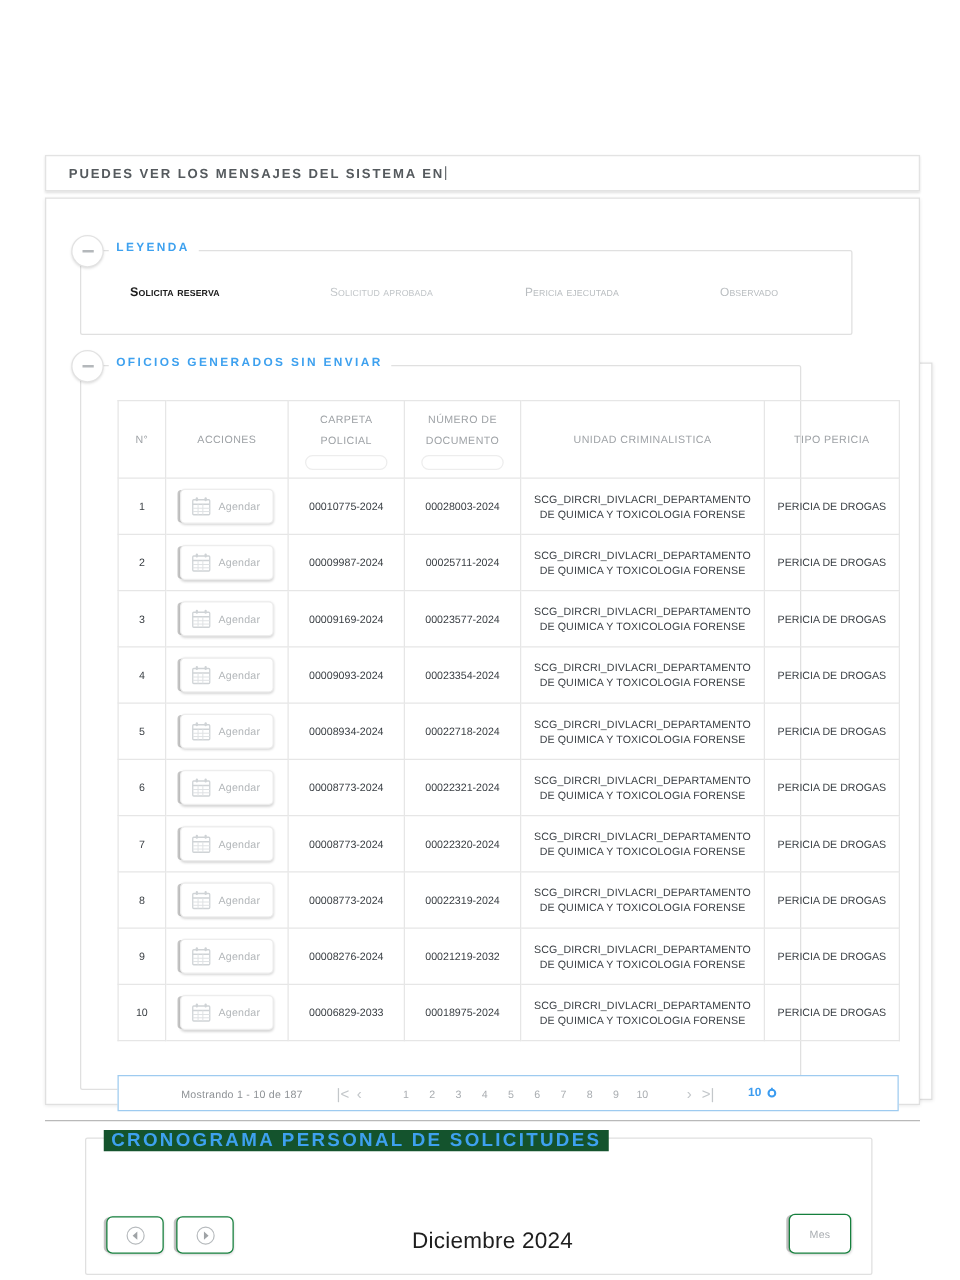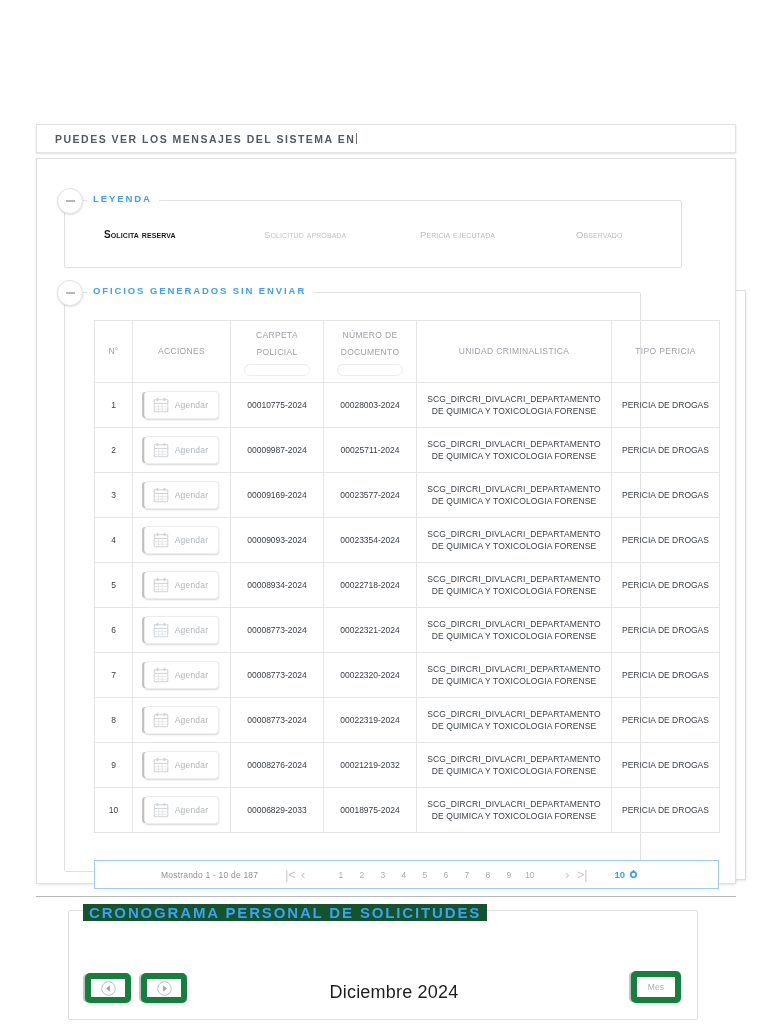--- a/index.html
+++ b/index.html
@@ -218,21 +218,21 @@
     width: 625px;
     height: 29px;
     border: 1px solid #9ecbf0;
     background: #ffffff;
     display: flex;
     align-items: center;
     font-size: 8.5px;
   }
   .pg-showing {
     color: #8d9195;
-    margin-left: 66px;
+    margin-left: 50px;
     letter-spacing: .2px;
     white-space: nowrap;
   }
   .pg-nav {
     color: #c3c7ca;
     font-size: 12px;
     padding: 0 3px;
     cursor: pointer;
     user-select: none;
   }
@@ -286,21 +286,21 @@
     position: absolute;
     left: 0; right: 0;
     top: 32px;
     height: 60px;
     display: flex;
     align-items: flex-end;
     padding: 0 16px;
   }
   .btn-plain {
     background: #ffffff;
-    border: 6px solid #15803d;
+    border: 1px solid #15803d;
     border-radius: 5px;
     box-shadow: 0 1px 2px rgba(0,0,0,.16), -3px 0 0 -1px rgba(0,0,0,.22);
     display: flex;
     align-items: center;
     justify-content: center;
     cursor: pointer;
   }
   .nav-btn { width: 46px; height: 30px; }
   .nav-btn + .nav-btn { margin-left: 10px; }
   .crono-title {

